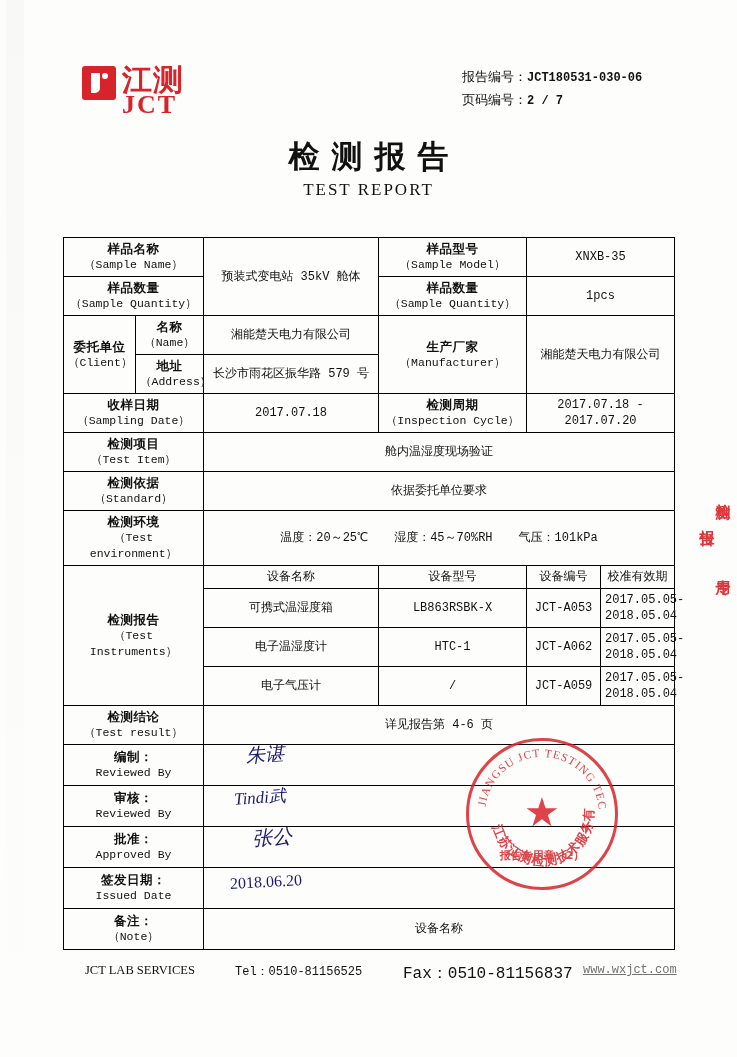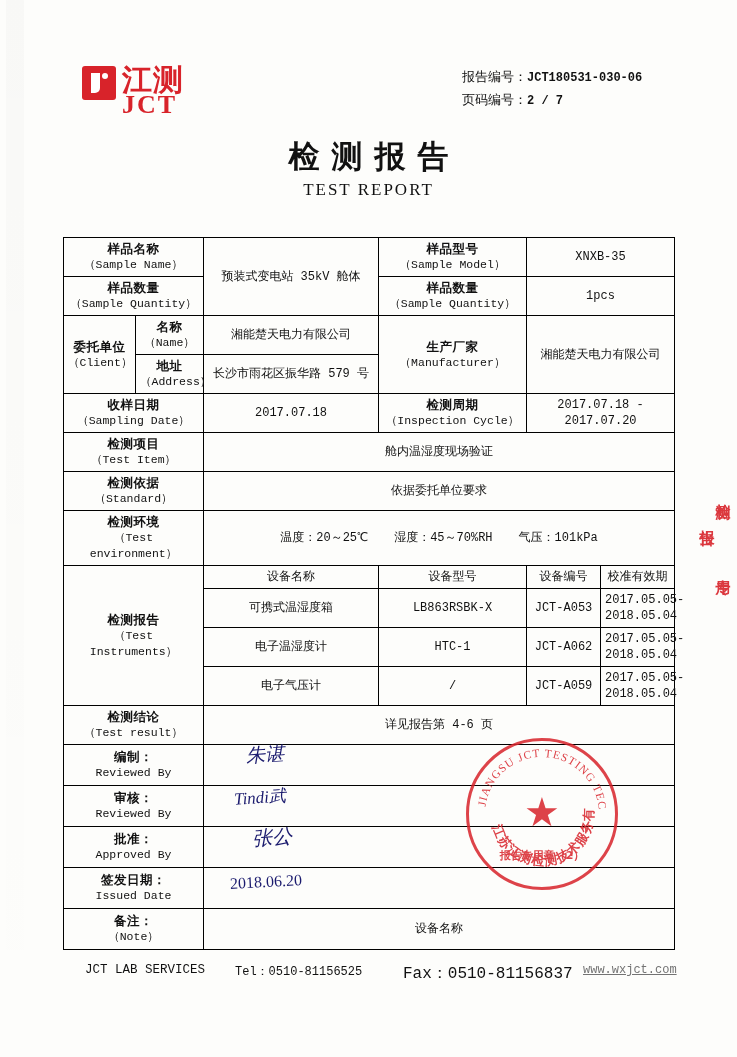--- a/index.html
+++ b/index.html
@@ -290,21 +290,21 @@
     left: 63px;
     top: 963px;
     width: 611px;
     font-size: 12.5px;
     font-family: "Liberation Serif", serif;
   }
   .footer .f-lab {
     position: absolute;
     left: 22px;
     top: 0;
-    font-family: Liberation Mono, monospace;
+    font-family: Liberation Serif, serif;
     font-size: 12.5px;
   }
   .footer .f-tel {
     position: absolute;
     left: 172px;
     top: 0;
     font-family: "Liberation Mono", monospace;
     font-size: 12px;
   }
   .footer .f-fax {

